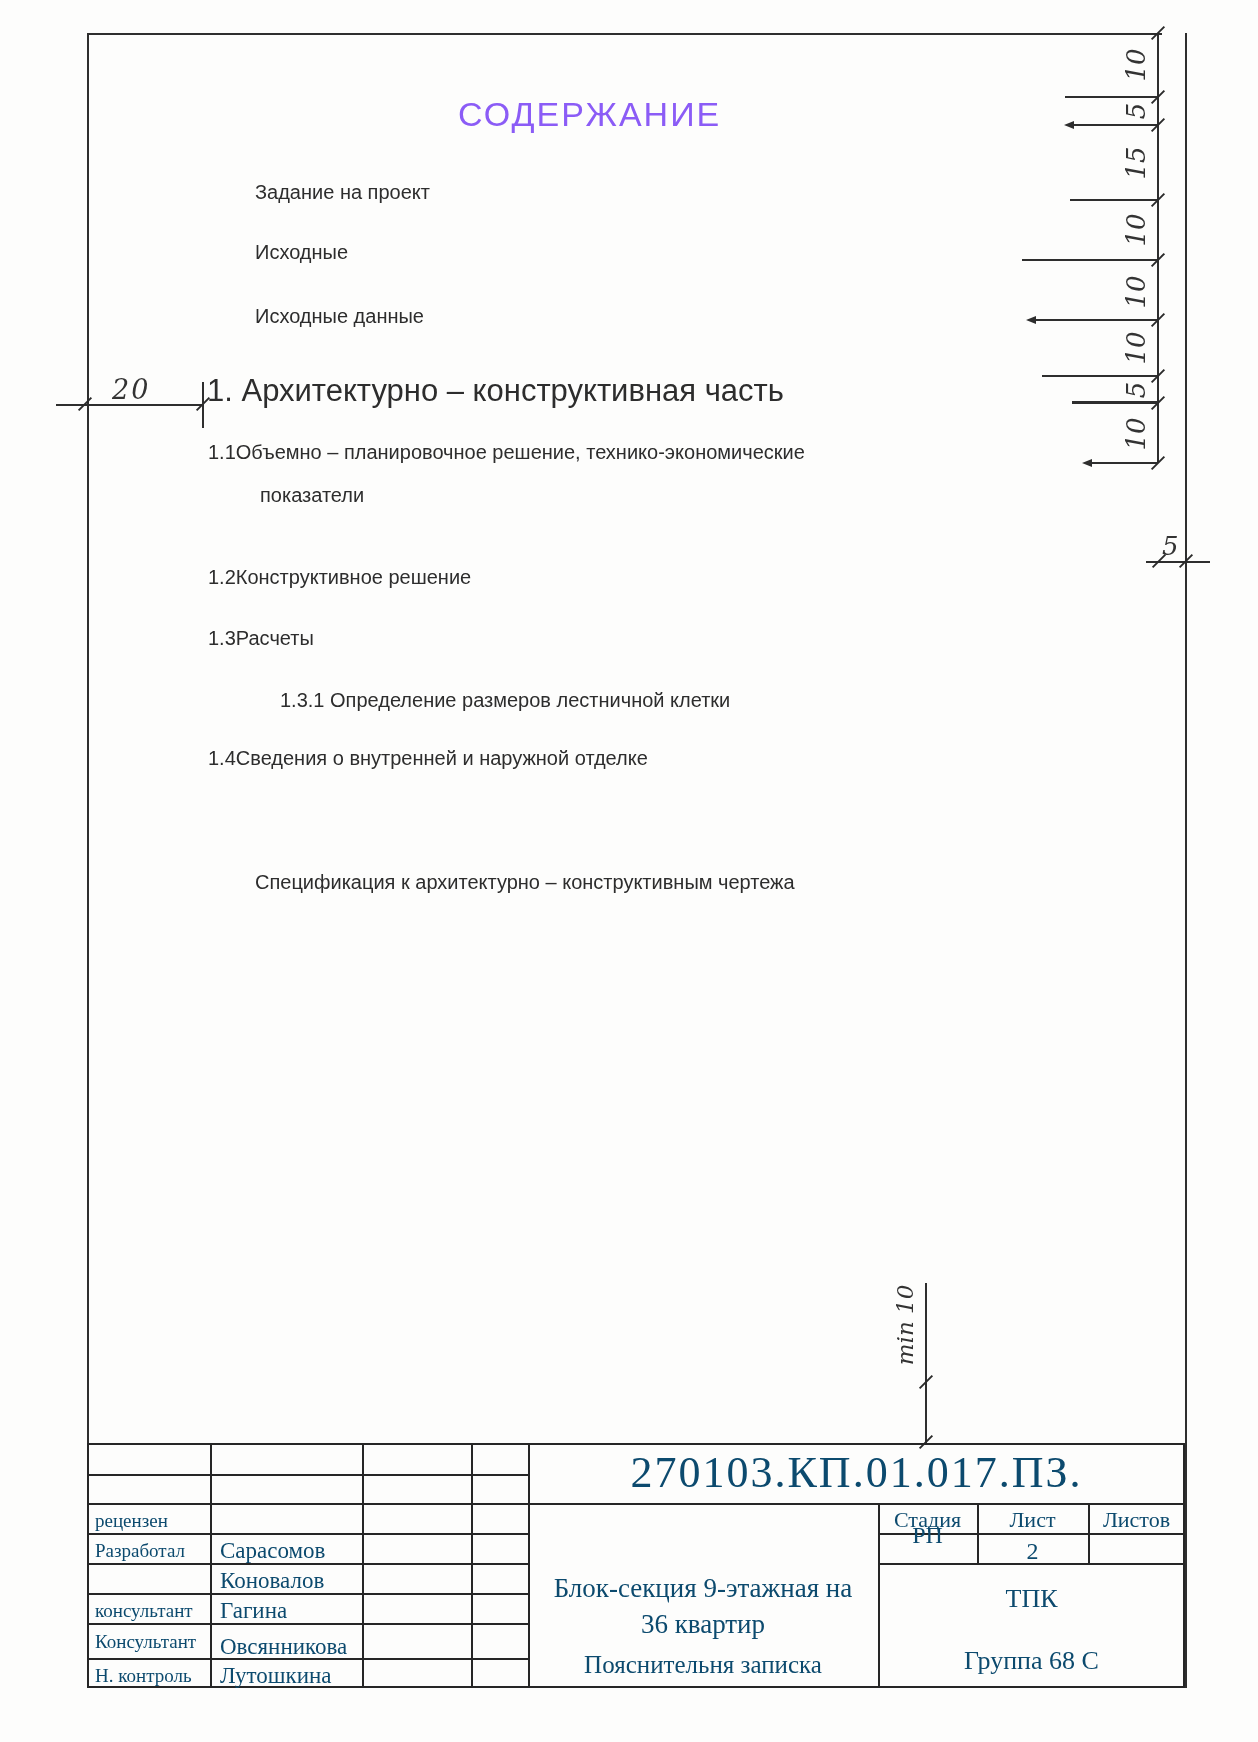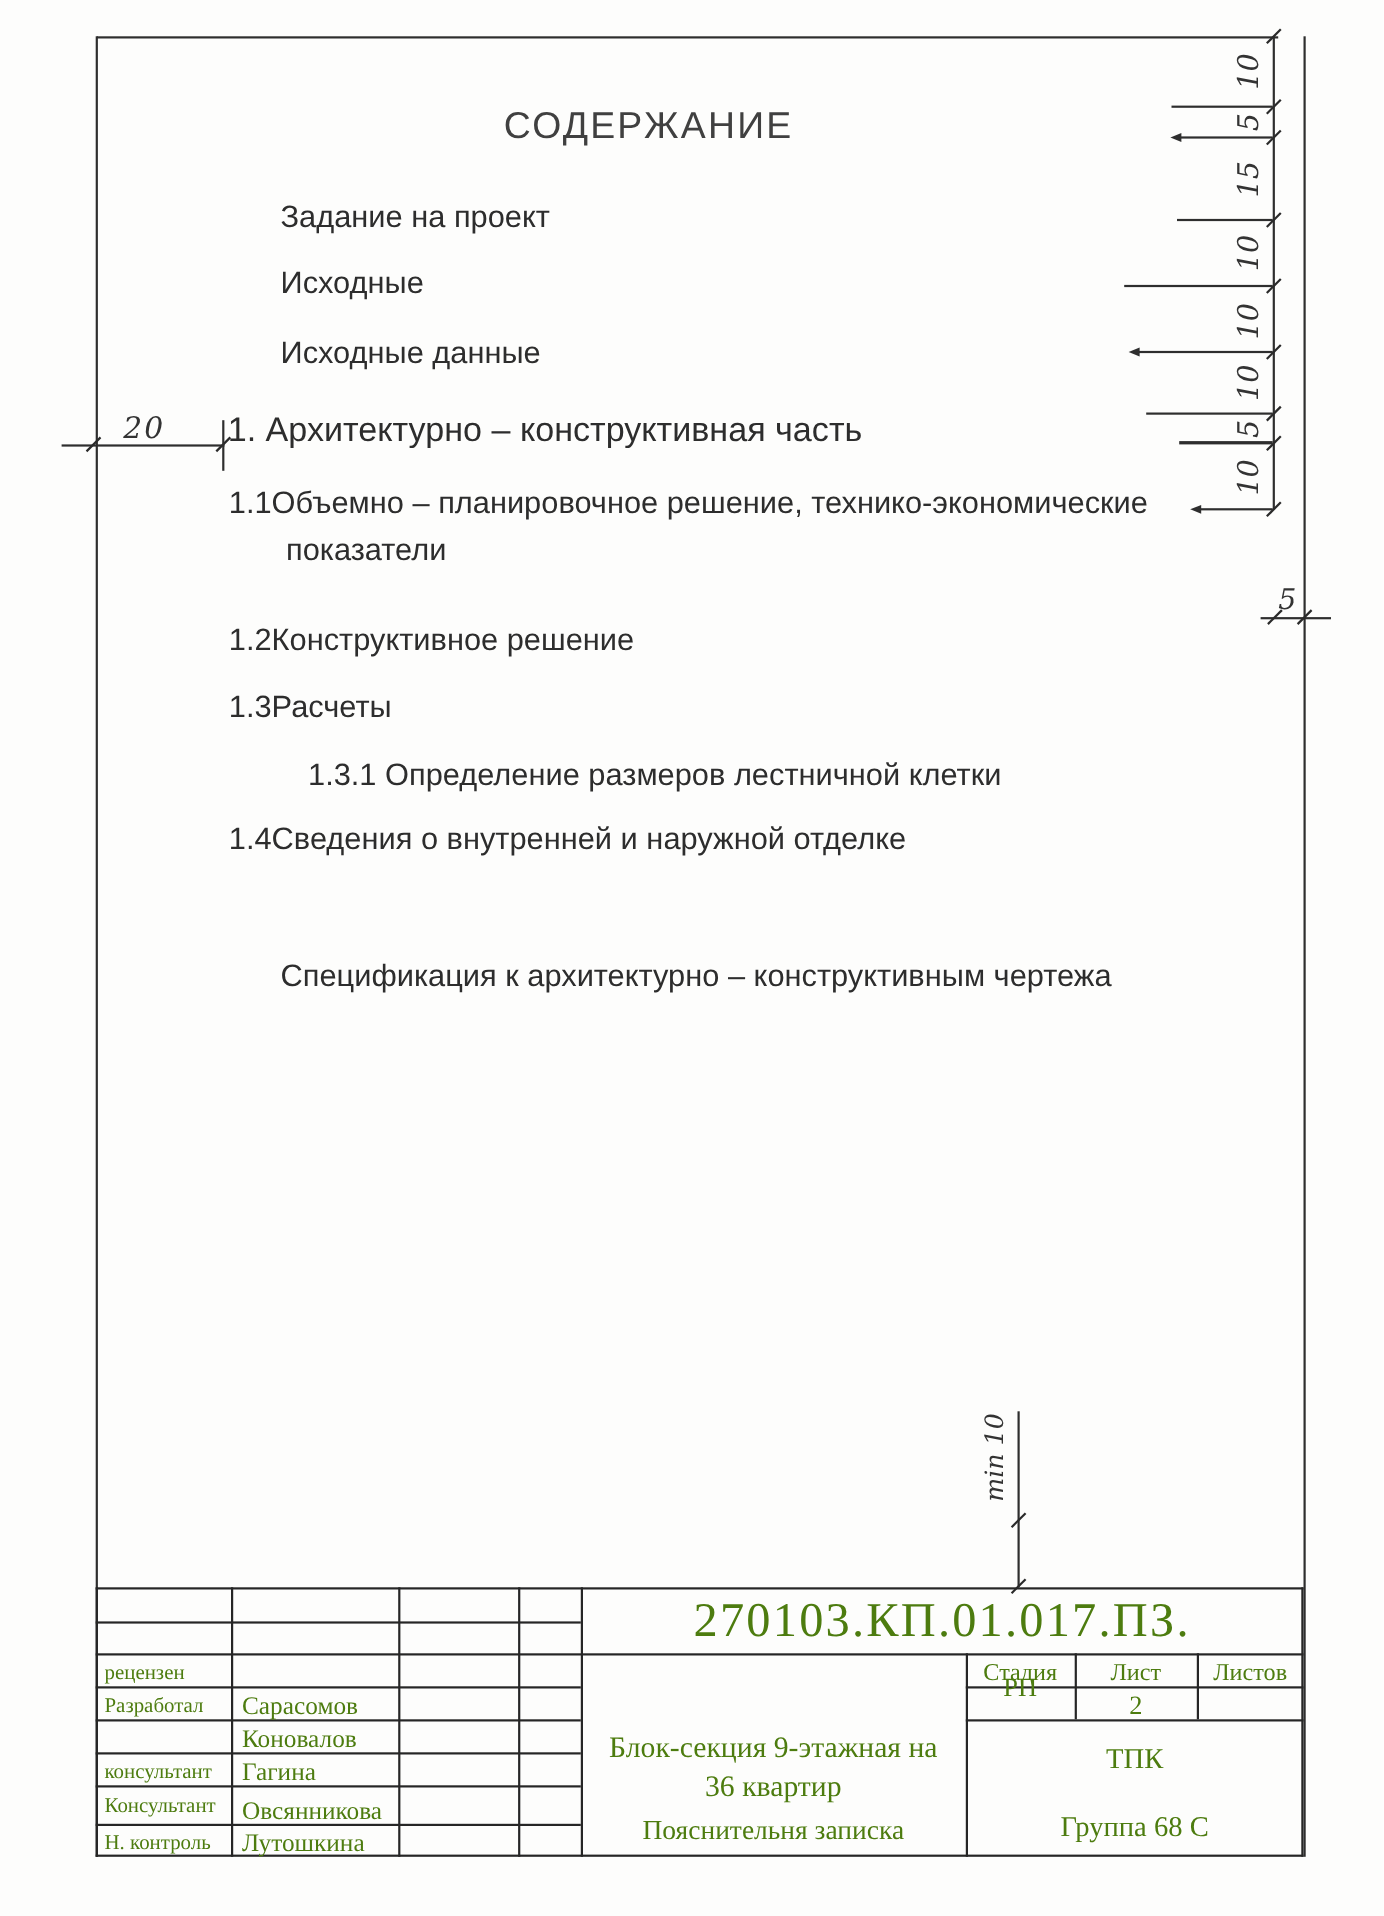--- a/index.html
+++ b/index.html
@@ -3,31 +3,31 @@
 <meta charset="utf-8">
 <style>
   html,body{margin:0;padding:0;background:#ffffff;}
   .page{
     position:relative;width:1258px;height:1742px;
     background:#fdfdfc;overflow:hidden;
     font-family:"Liberation Sans",sans-serif;color:#2b2b2b;
   }
   .ln{position:absolute;background:#2e2e2e;}
   .tline{position:absolute;white-space:nowrap;line-height:1.15;color:#2d2d2d;}
-  .toc-title{font-size:34px;letter-spacing:2px;color:#404040;}
-  .toc-item{font-size:28px;}
+  .toc-title{font-size:34px;letter-spacing:2px;color:#8b5cf6;}
+  .toc-item{font-size:20px;}
   .toc-head{font-size:31px;}
   .hand{font-family:"DejaVu Serif",serif;font-style:italic;color:#333;}
   .dimnum{position:absolute;font-size:26px;text-align:center;}
   .rot{transform:rotate(-90deg);transform-origin:center center;}
   .tick{position:absolute;width:18px;height:2px;background:#2a2a2a;transform:rotate(-45deg);}
   .arrow-left{position:absolute;width:0;height:0;border-top:4px solid transparent;border-bottom:4px solid transparent;border-right:10px solid #2e2e2e;}
   
   .tb{position:absolute;left:87px;top:1443px;width:1098px;height:282px;
-      font-family:"Liberation Serif",serif;color:#4d7c0f;}
+      font-family:"Liberation Serif",serif;color:#0c4a6e;}
   .tb .bline{position:absolute;background:#262626;}
   .tb-cell{position:absolute;white-space:nowrap;line-height:1;}
   .tb-role{font-size:19px;}
   .tb-name{font-size:23px;}
   .tb-doc{font-size:44px;letter-spacing:2px;text-align:center;}
   .tb-hdr{font-size:22px;text-align:center;}
   .tb-val{font-size:24px;text-align:center;}
   .tb-proj{font-size:27px;text-align:center;}
   .tb-sub{font-size:25px;text-align:center;}
   .tb-org{font-size:26px;text-align:center;}

